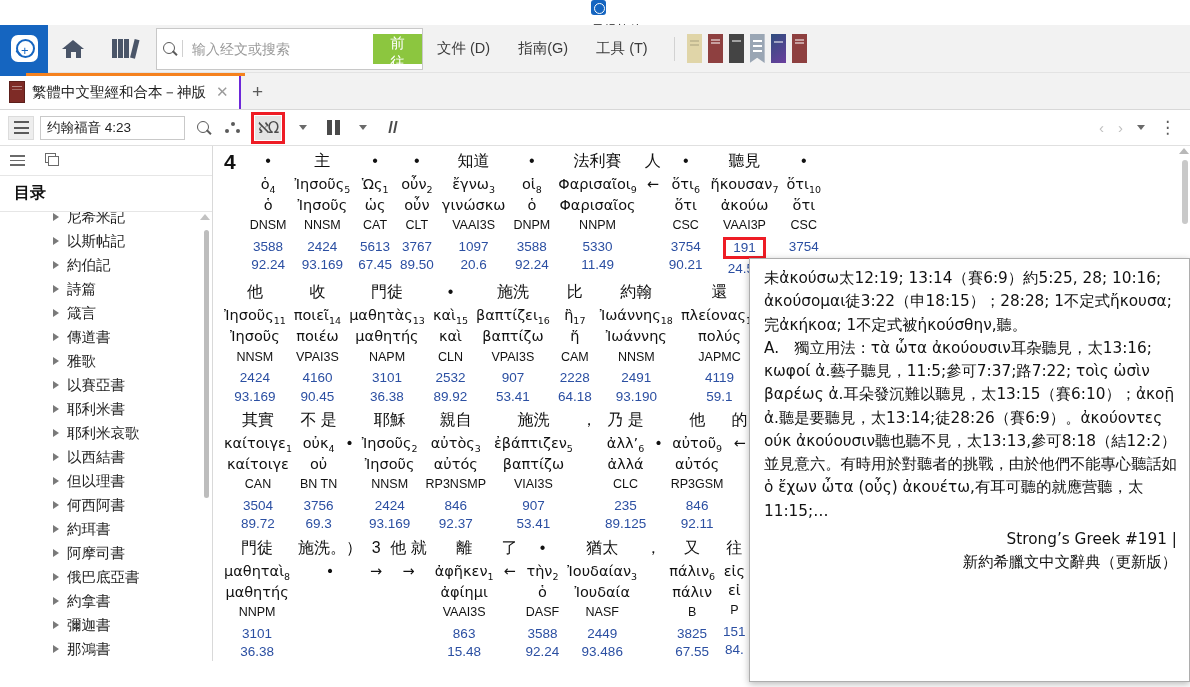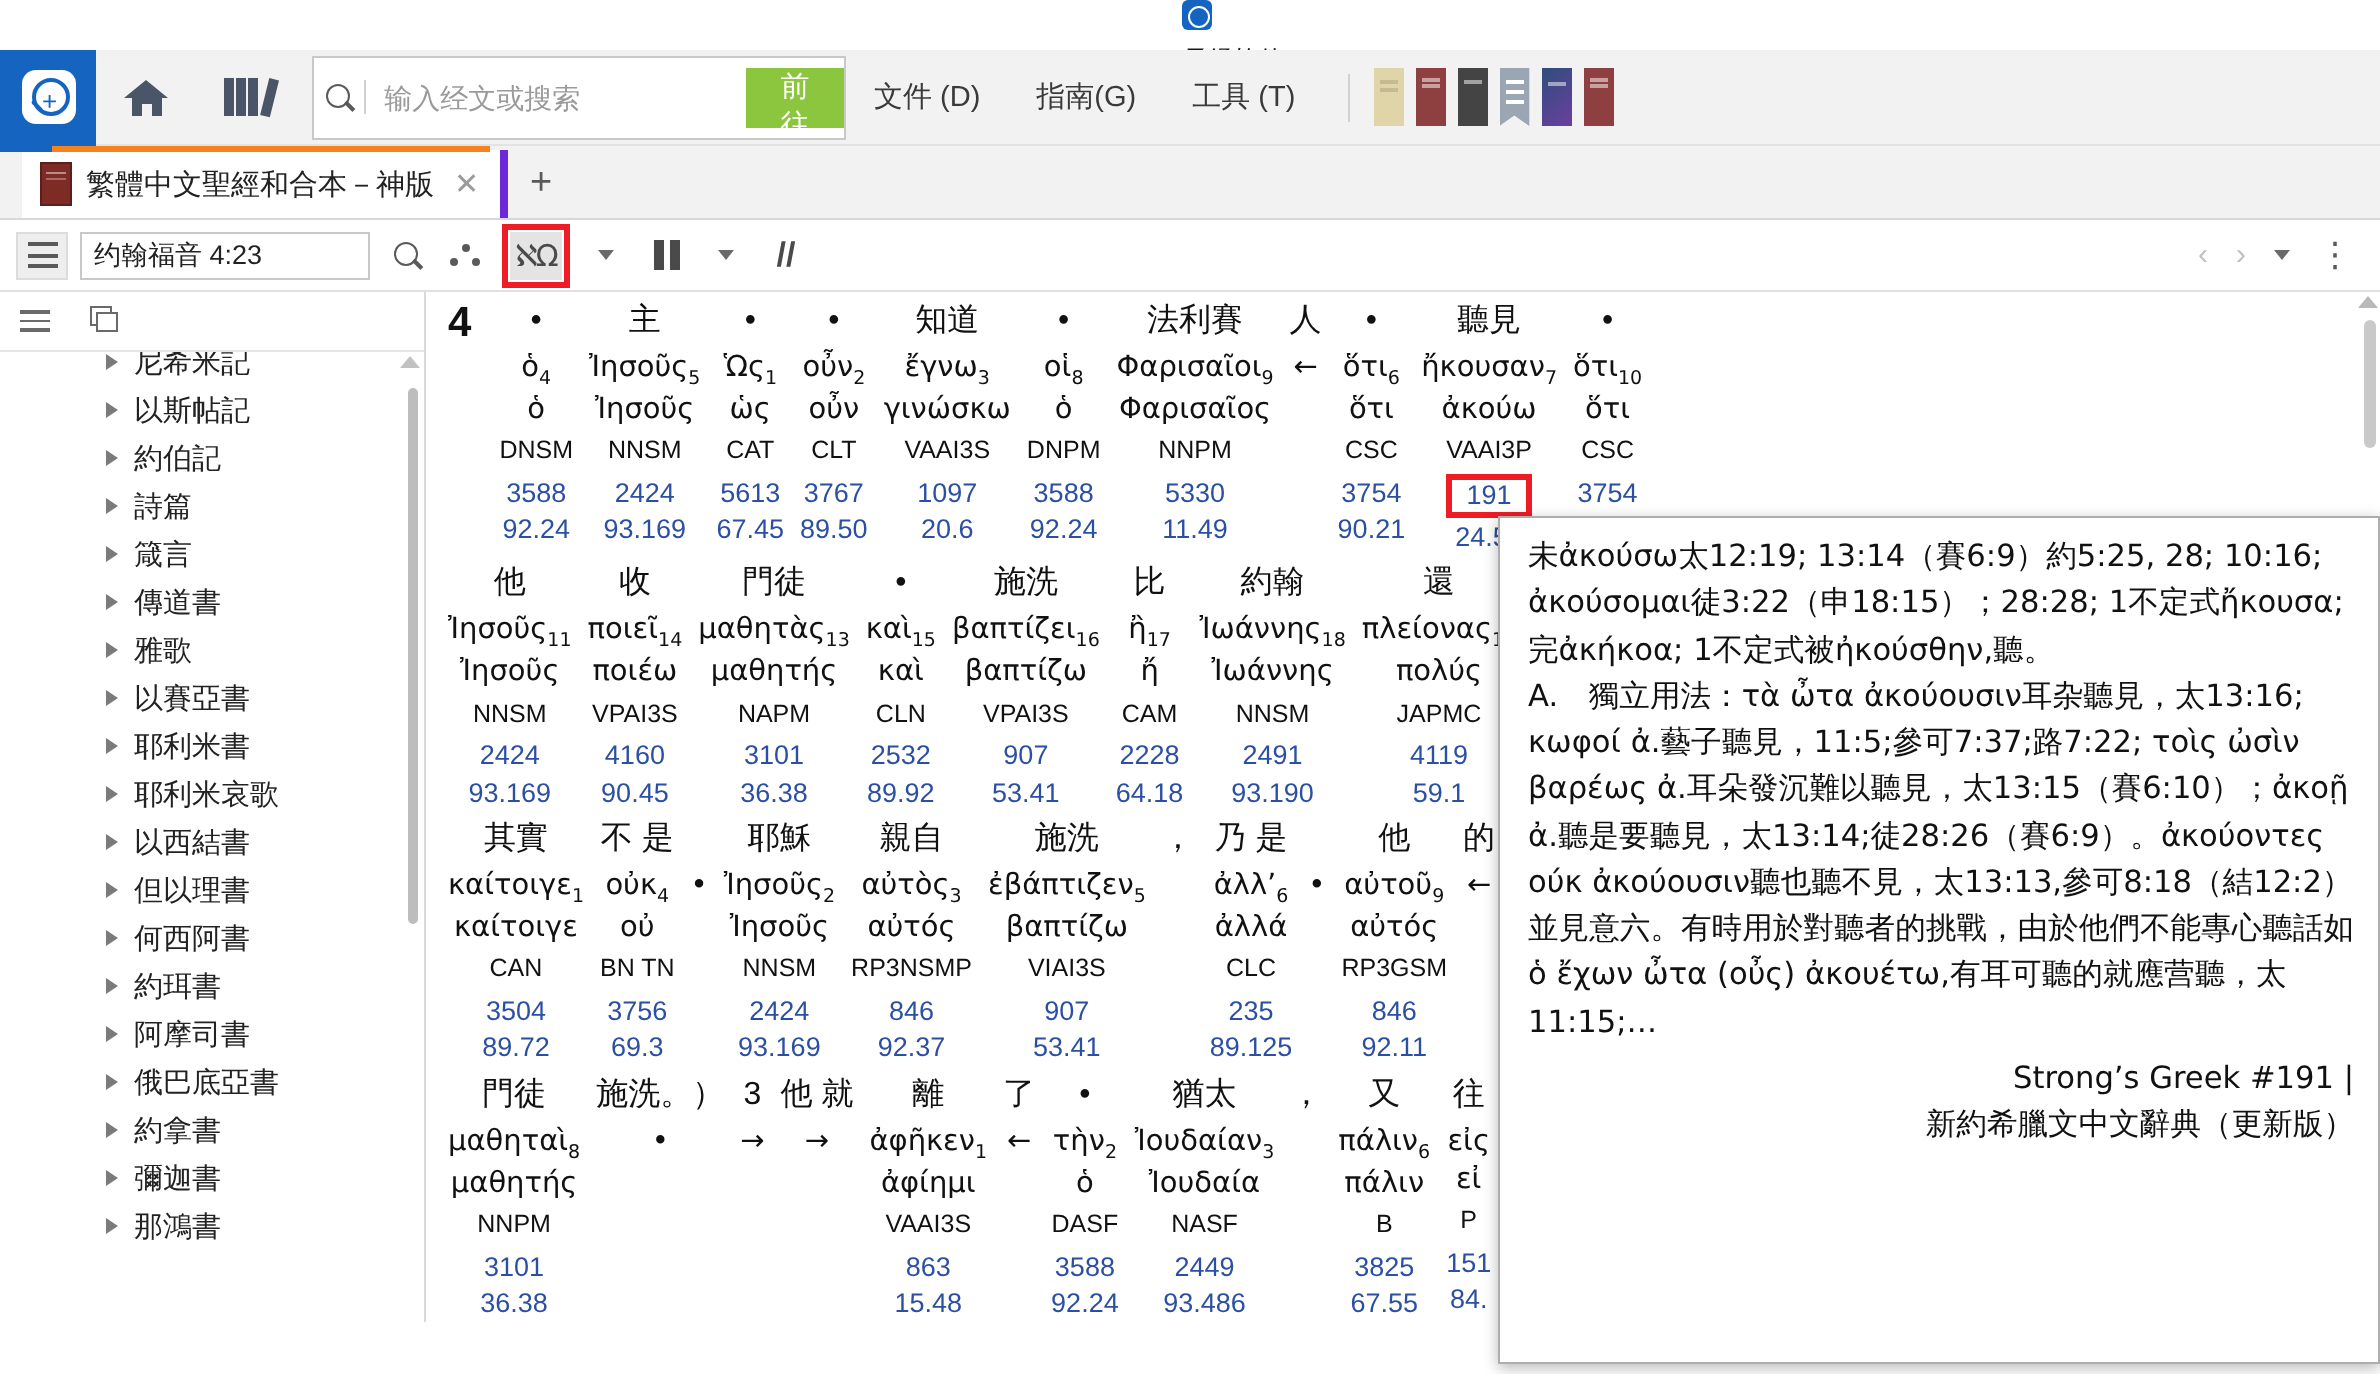--- a/index.html
+++ b/index.html
@@ -136,23 +136,22 @@
     border-bottom: 1px solid #d8d8d8; position: relative;
   }
   .accentbar {
     position: absolute; left: 0; top: 0; height: 3px; width: 245px;
     display: flex;
   }
   .accentbar .a1 { width: 26px; background: #1565c0; }
   .accentbar .a2 { flex: 1; background: #f5821f; }
   .tab {
     height: 34px; background: #fff; display: flex; align-items: center;
-    padding: 0 7px 0 9px; gap: 7px; border-right: 4px solid #6d28d9;
+    padding: 0 7px 0 9px; gap: 7px; border-right: 2px solid #6d28d9;
     cursor: pointer;
-    margin-left: 11px;
   }
   .tab-bookicon {
     width: 16px; height: 22px; background: #7e2b26; position: relative;
     border: 1px solid #5c1f1b;
   }
   .tab-bookicon::after {
     content: ""; position: absolute; left: 2px; right: 2px; top: 4px;
     height: 1px; background: rgba(255,255,255,.45);
     box-shadow: 0 3px 0 rgba(255,255,255,.3);
   }
@@ -449,20 +448,21 @@
         <span class="side-ham">
             <span></span>
             <span></span>
             <span></span>
           </span>
         <span class="panes-ico">
             <i></i>
             <i></i>
           </span>
       </div>
+      <div class="toc-head">目录</div>
       <div class="toc-list">
         <div class="toc-up"></div>
         <div class="toc-scroll"></div>
         <div class="toc-item" style="margin-top:-9px">
           <span class="tri"></span>
           <span>尼希米記</span>
         </div>
         <div class="toc-item">
           <span class="tri"></span>
           <span>以斯帖記</span>

